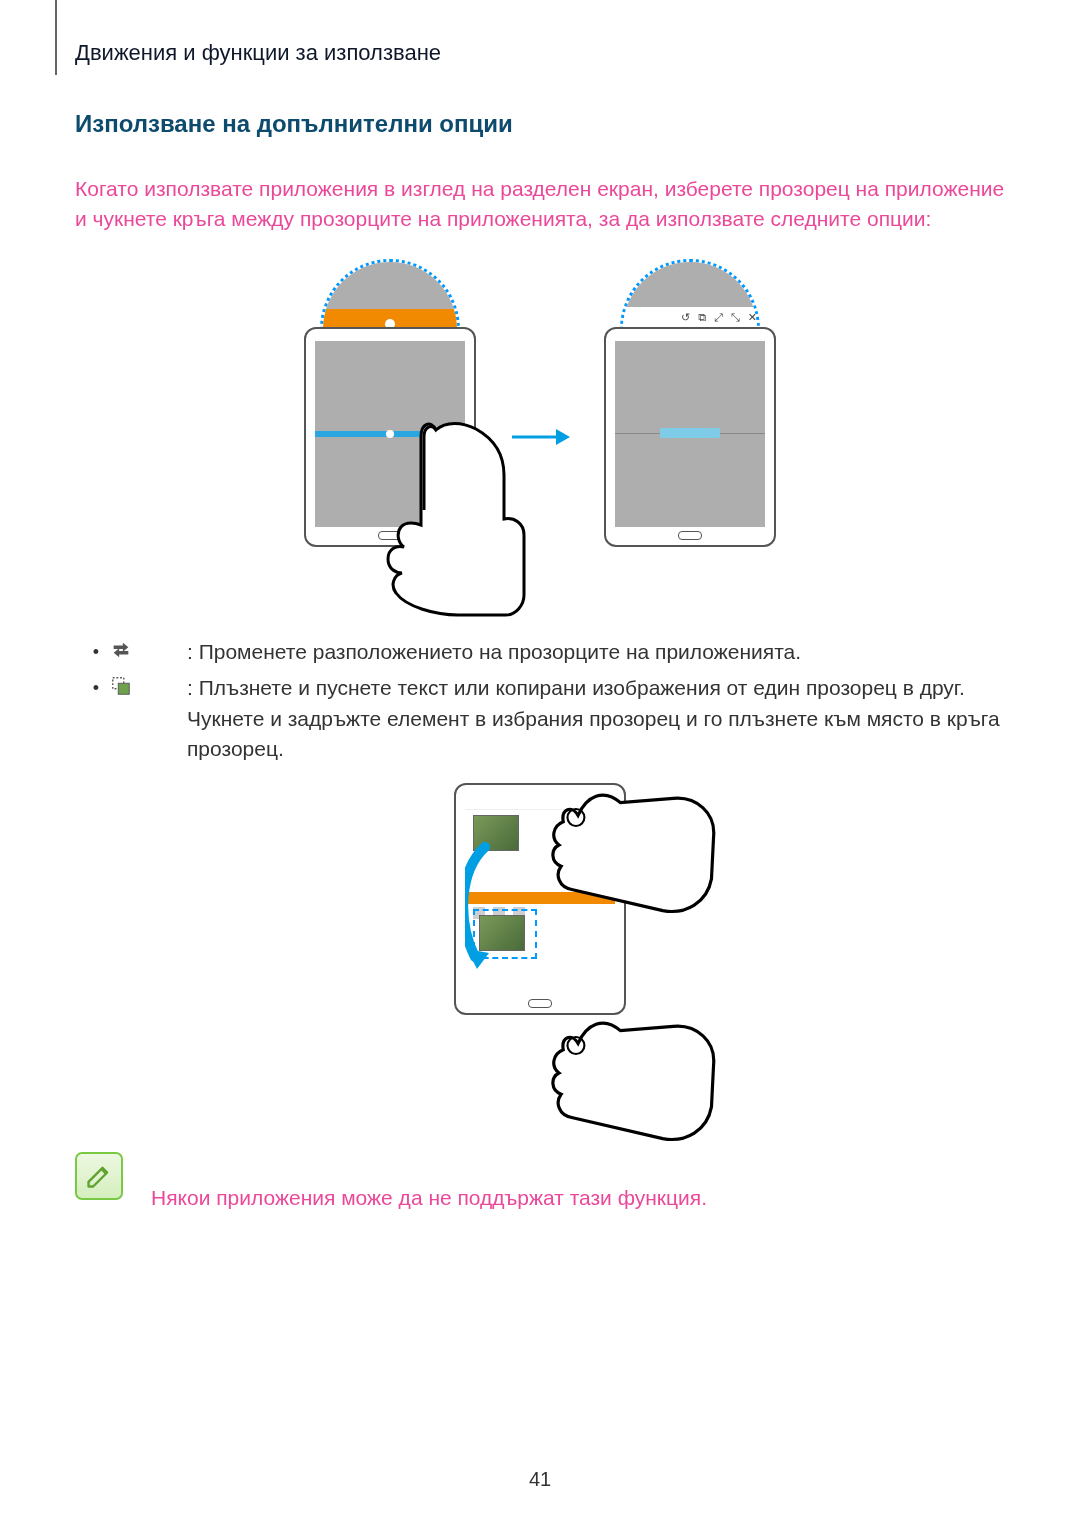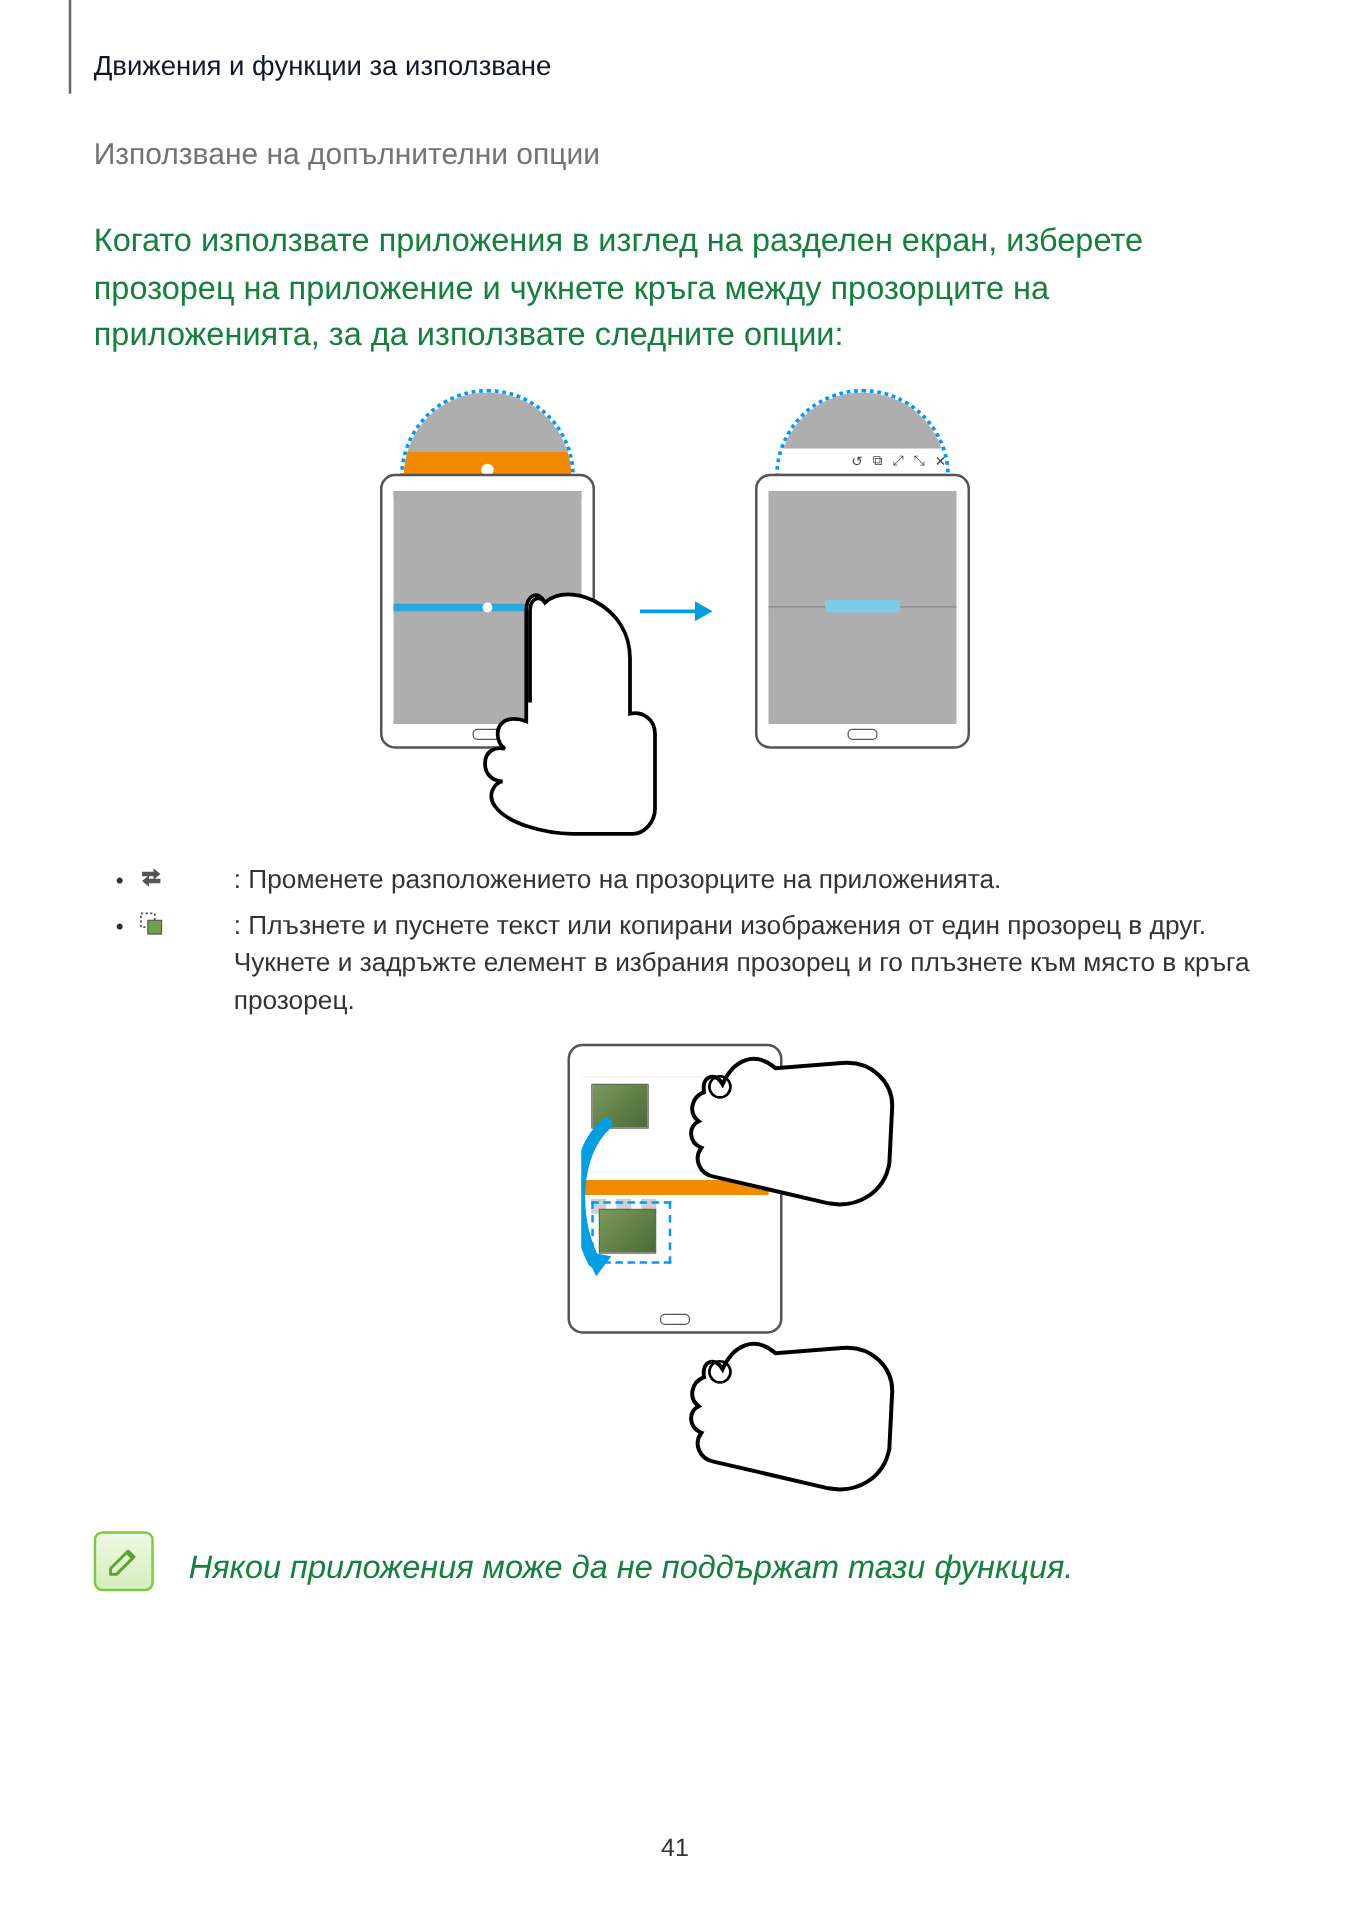--- a/index.html
+++ b/index.html
@@ -25,29 +25,29 @@
     height: 75px;
     background: #666;
   }
   .header-text {
     color: #0f172a;
     font-size: 22px;
     margin-top: 0px;
     margin-bottom: 44px;
   }
   .h2 {
-    font-weight: normal;
+    font-weight: bold;
     font-size: 24px;
-    color: #737373;
+    color: #0c4a6e;
     margin-bottom: 14px;
   }
   .para {
-    font-size: 26px;
+    font-size: 21px;
     line-height: 1.45;
-    color: #15803d;
+    color: #ec4899;
     margin-top: 36px;
   }
   
   .fig1 {
     width: 100%;
     display: flex;
     justify-content: center;
     align-items: center;
     gap: 34px;
     margin-top: 32px;
@@ -192,23 +192,22 @@
     position:absolute; left:-10px; top:44px;
   }
   .hand2a, .hand2b {
     position:absolute;
     width: 170px; height: 180px;
   }
   .hand2a { top: -10px; right: -90px; }
   .hand2b { bottom: -78px; right: -90px; }
   
   .note {
-    display:flex; gap: 28px; align-items:flex-end;
+    display:flex; gap: 28px; align-items:center;
     margin-top: 10px;
-    font-style: italic;
   }
   .note-icon {
     width: 44px; height: 44px; border: 2px solid #7ac943; border-radius: 7px;
     display:flex; align-items:center; justify-content:center;
     background: linear-gradient(#eef8e2,#d4eebd);
   }
   .page-num {
     position:absolute; bottom: 36px; left:0; right:0; text-align:center;
     font-size: 20px; color:#333;
   }

